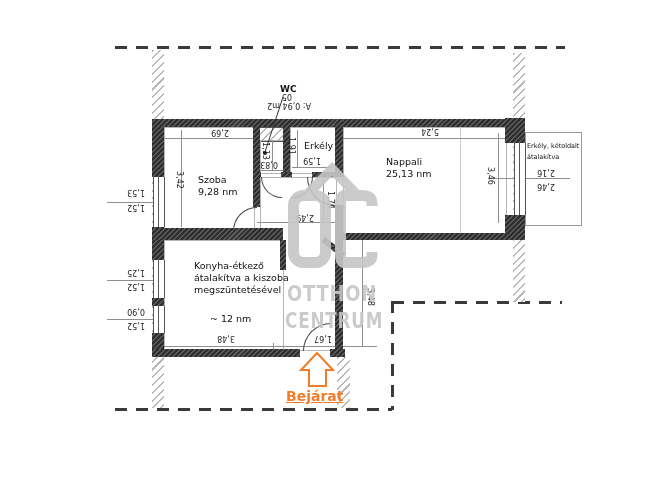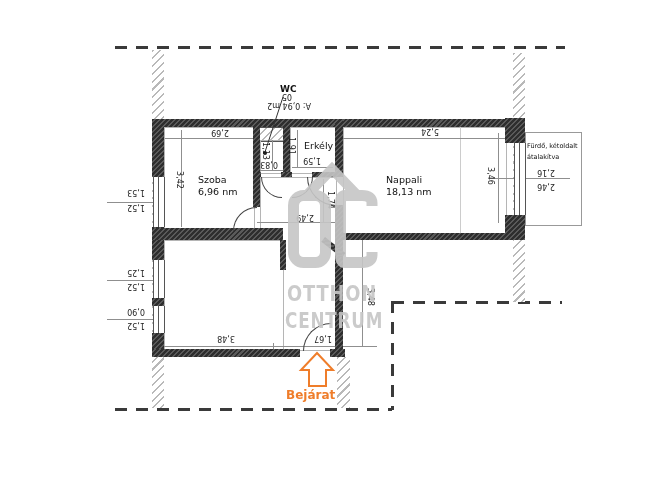--- a/index.html
+++ b/index.html
@@ -26,21 +26,21 @@
   .arc.bl{border-bottom-width:1px;border-left-width:1px;border-bottom-left-radius:100% 100%;}
   .arc.br{border-bottom-width:1px;border-right-width:1px;border-bottom-right-radius:100% 100%;}
   
   .dim{position:absolute;font-size:8px;color:#1d1d1d;white-space:nowrap;line-height:1;}
   
   .rlabel{position:absolute;font-size:9.5px;color:#111;line-height:12px;white-space:nowrap;}
   .small{font-size:6.5px;line-height:10.5px;}
   
   .wm-text{position:absolute;font-size:21px;font-weight:bold;letter-spacing:1px;color:var(--wmgray,#c6c6c6);
            opacity:.9;line-height:21px;white-space:nowrap;}
-  .orange-text{position:absolute;font-size:12px;font-weight:bold;color:var(--orange,#ef7d2a);white-space:nowrap;}
+  .orange-text{position:absolute;font-size:14px;font-weight:bold;color:var(--orange,#ef7d2a);white-space:nowrap;text-decoration:underline;}
 </style>
 </head>
 <body>
 
 <div id="canvas">
 
   <div class="dash-h" style="left:115px;top:46px;width:450px;"></div>
   <div class="dash-h" style="left:115px;top:408px;width:277px;"></div>
   <div class="dash-h" style="left:392px;top:301px;width:170px;"></div>
   <div class="dash-v" style="left:391px;top:301px;height:109px;"></div>
@@ -137,29 +137,35 @@
       <span class="dim" style="left: 226px; top: 338px; transform: translate(-50%, -50%) rotate(180deg);">3,48</span>
       <span class="dim" style="left: 323px; top: 338px; transform: translate(-50%, -50%) rotate(180deg);">1,67</span>
       <span class="dim" style="left: 370px; top: 297px; transform: translate(-50%, -50%) rotate(90deg);">3,48</span>
       <span class="dim" style="left: 287px; top: 96px; transform: translate(-50%, -50%) rotate(180deg);">05</span>
       <span class="dim" style="left: 289px; top: 105px; transform: translate(-50%, -50%) rotate(180deg);">A: 0,94 m2</span>
     </div>
 
   <div class="rlabel" style="left:280px;top:83px;font-weight:700;font-size:9px;">WC</div>
   <div class="rlabel" style="left:198px;top:174px;">
     <div>Szoba</div>
-    <div>6,96 nm</div>
+    <div>9,28 nm</div>
   </div>
-  <div class="rlabel" style="left:386px;top:174px;">
+  <div class="rlabel" style="left:386px;top:156px;">
     <div>Nappali</div>
-    <div>18,13 nm</div>
+    <div>25,13 nm</div>
   </div>
   <div class="rlabel" style="left:304px;top:140px;">Erkély</div>
+  <div class="rlabel" style="left:194px;top:260px;">
+    <div>Konyha-étkező</div>
+    <div>átalakítva a kiszoba</div>
+    <div>megszüntetésével</div>
+    <div style="margin-top:17px;margin-left:16px;">~ 12 nm</div>
+  </div>
   <div class="rlabel small" style="left:527px;top:141px;">
-    <div>Fürdő, kétoldalt</div>
+    <div>Erkély, kétoldalt</div>
     <div>átalakítva</div>
   </div>
 
   <svg class="abs" style="left:0;top:0;opacity:.9;" width="665" height="500">
     <g stroke="#c6c6c6" fill="none">
       <path d="M305,197 L332,169 L359,197" stroke-width="10"></path>
       <rect x="293.5" y="195.5" width="32" height="67" rx="10" stroke-width="11"></rect>
       <path d="M372,206 L372,203 Q372,195.5 362,195.5 L345,195.5 Q340.5,195.5 340.5,203 L340.5,255 Q340.5,262.5 345,262.5 L362,262.5 Q372,262.5 372,255 L372,252" stroke-width="11"></path>
     </g>
   </svg>

